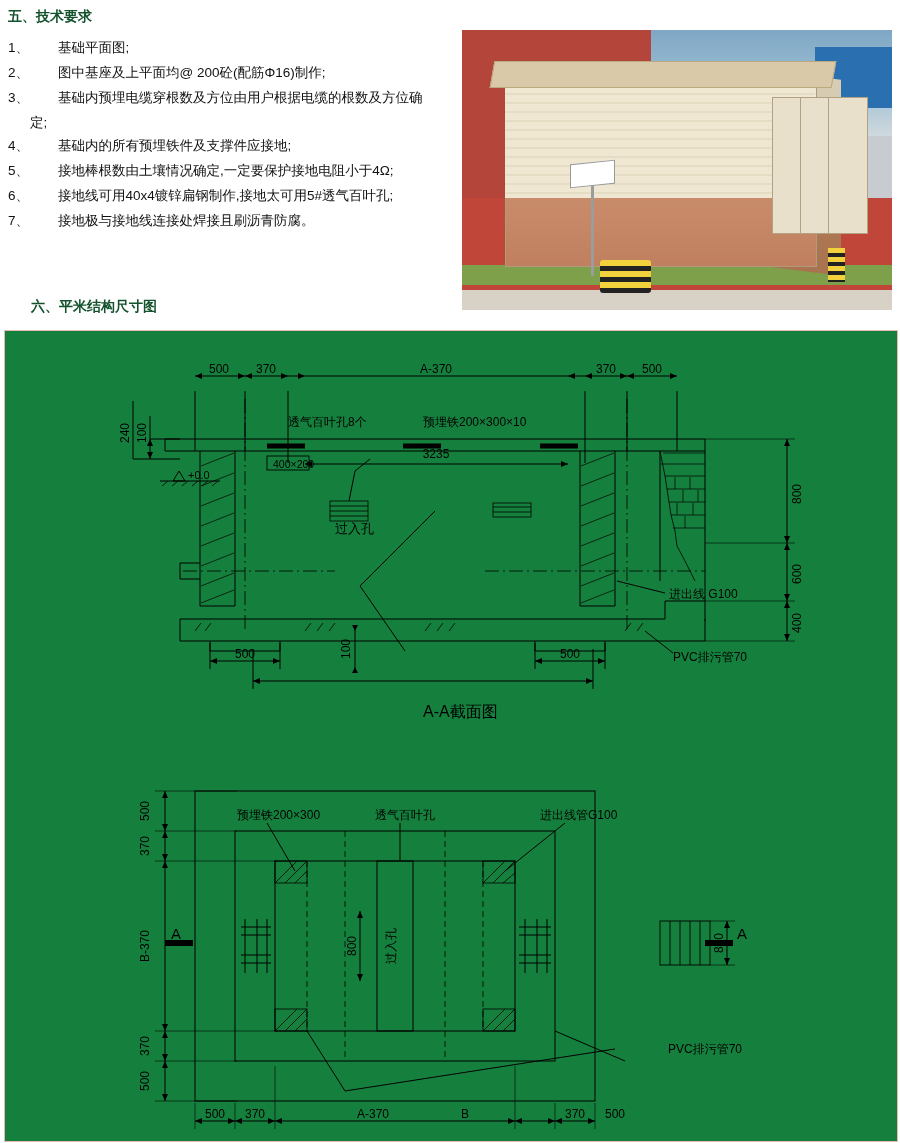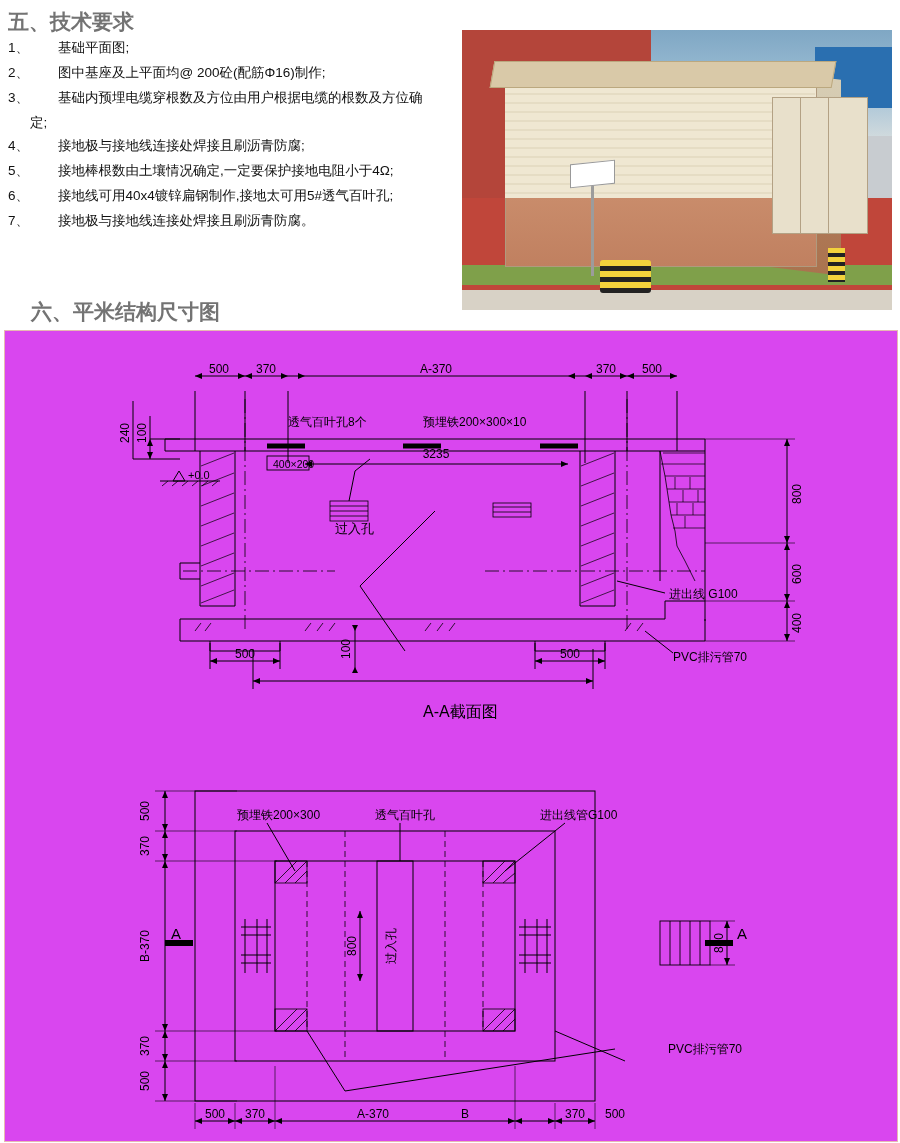--- a/index.html
+++ b/index.html
@@ -5,21 +5,21 @@
   html,body{margin:0;padding:0;}
   body{
     width:900px;height:1143px;
     background:#ffffff;
     font-family:"Liberation Sans","DejaVu Sans",sans-serif;
     color:#111;
     position:relative;
     overflow:hidden;
   }
   .sec-title{
-    font-size:21px;font-weight:bold;color:#737373;
+    font-size:14px;font-weight:bold;color:#14532d;
     margin:0;padding:0;
   }
   #tech-title{position:absolute;left:8px;top:8px;}
   .req-list{
     position:absolute;left:8px;top:36px;width:440px;
     font-size:13.5px;line-height:23px;color:#111;
   }
   .req-item{display:flex;margin-bottom:2px;}
   .req-num{width:22px;flex:0 0 22px;}
   .req-txt{flex:1;margin-left:28px;}
@@ -53,21 +53,21 @@
     background:repeating-linear-gradient(180deg,#f2d23c 0 6px,#222 6px 11px);border-radius:3px;}
   .ph-bollard2{position:absolute;left:85%;top:78%;width:4%;height:12%;
     background:repeating-linear-gradient(180deg,#f2d23c 0 5px,#222 5px 9px);}
   .ph-blue{position:absolute;left:82%;top:6%;width:18%;height:22%;background:#2a6fb0;}
 
   #plan-title{position:absolute;left:8px;top:298px;margin-left:23px;}
 
   
   #drawing{
     position:absolute;left:4px;top:330px;width:892px;height:810px;
-    background:#d946ef;border:1px solid #e7b9b3;
+    background:#15803d;border:1px solid #e7b9b3;
   }
   #svgwrap{position:absolute;left:0;top:0;width:892px;height:810px;}
   text{font-family:"Liberation Sans","DejaVu Sans",sans-serif;}
 </style>
 </head>
 <body>
 
 <h2 class="sec-title" id="tech-title">五、技术要求</h2>
 
 <div class="req-list">
@@ -81,21 +81,21 @@
   </div>
   <div>
     <div class="req-item">
       <span class="req-num">3、</span>
       <span class="req-txt">基础内预埋电缆穿根数及方位由用户根据电缆的根数及方位确</span>
     </div>
     <div class="req-cont">定;</div>
   </div>
   <div class="req-item">
     <span class="req-num">4、</span>
-    <span class="req-txt">接地极与接地线连接处焊接且刷沥青防腐;</span>
+    <span class="req-txt">基础内的所有预埋铁件及支撑件应接地;</span>
   </div>
   <div class="req-item">
     <span class="req-num">5、</span>
     <span class="req-txt">接地棒根数由土壤情况确定,一定要保护接地电阻小于4Ω;</span>
   </div>
   <div class="req-item">
     <span class="req-num">6、</span>
     <span class="req-txt">接地线可用40x4镀锌扁钢制作,接地太可用5#透气百叶孔;</span>
   </div>
   <div class="req-item">

